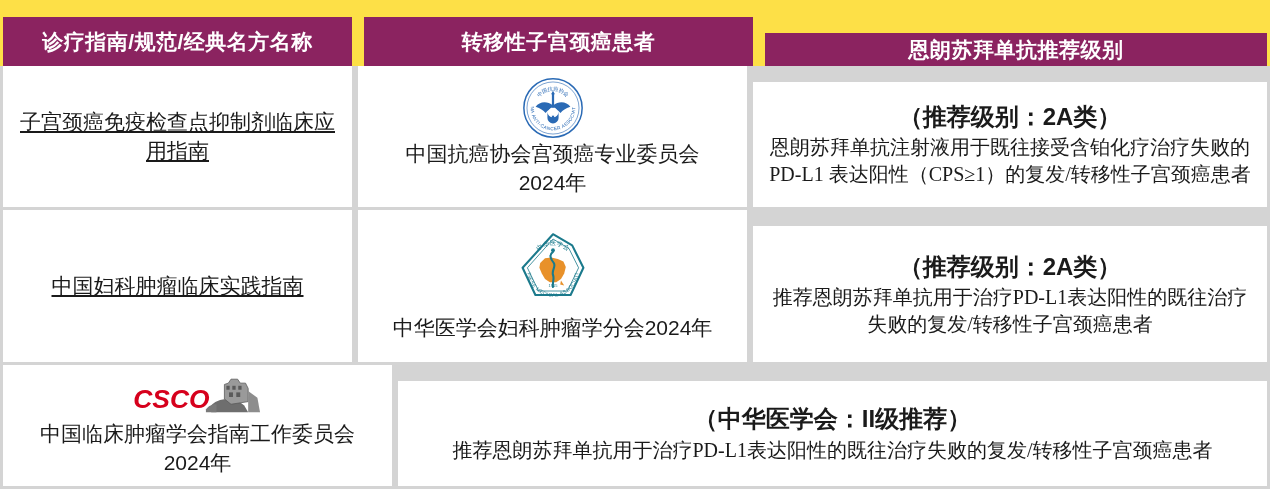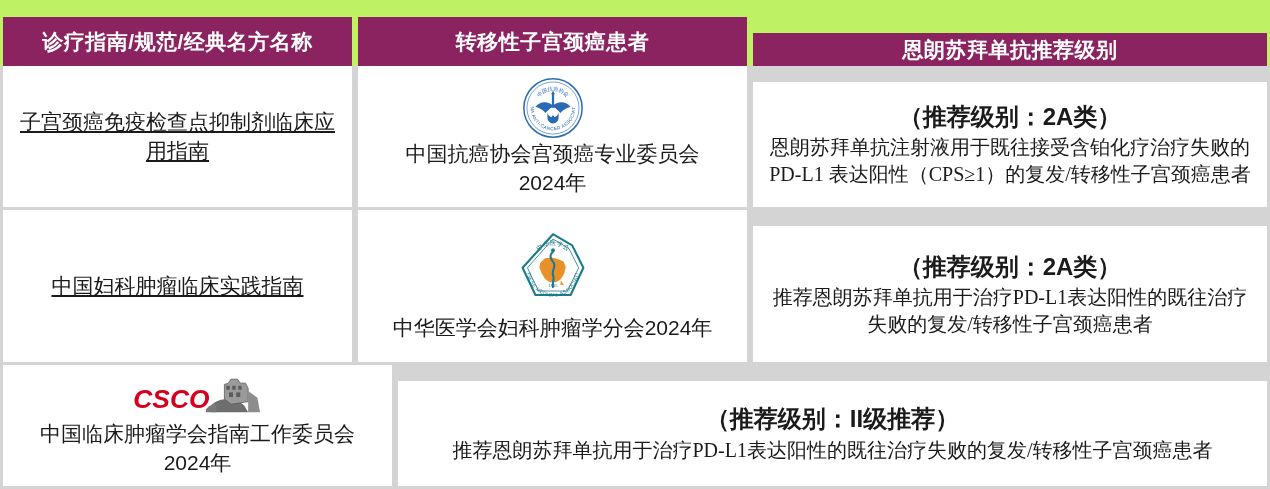--- a/index.html
+++ b/index.html
@@ -17,23 +17,23 @@
     display: flex;
     flex-direction: column;
     background: #ffffff;
   }
 
   
   .table-header {
     display: flex;
     height: 66px;
     flex: 0 0 66px;
-    gap: 6px;
+    gap: 12px;
     padding: 17px 3px 0 3px;
-    background: #bef264;
+    background: #fde047;
   }
 
   .header-cell {
     background: #8B2360;
     color: #ffffff;
     display: flex;
     align-items: center;
     justify-content: center;
     font-weight: bold;
     font-size: 21px;
@@ -222,19 +222,19 @@
               <path d="M176,24 L190,34 L194,56 L176,56 Z" fill="#8d8d8d"></path>
               <path d="M112,52 C116,46 122,44 128,44 L128,56 L112,56 Z" fill="#7a7a7a"></path>
             </g>
           </svg>
         </div>
         <div class="org-name">中国临床肿瘤学会指南工作委员会</div>
         <div class="org-name">2024年</div>
       </div>
 
       <div class="body-cell col-3">
-        <div class="rec-level">（推荐级别：II级推荐）</div>
+        <div class="rec-level">（中华医学会：II级推荐）</div>
         <div class="rec-text">推荐恩朗苏拜单抗用于治疗PD-L1表达阳性的既往治疗失败的复发/转移性子宫颈癌患者</div>
       </div>
     </div>
 
   </div>
 </div>
 
 </body></html>

